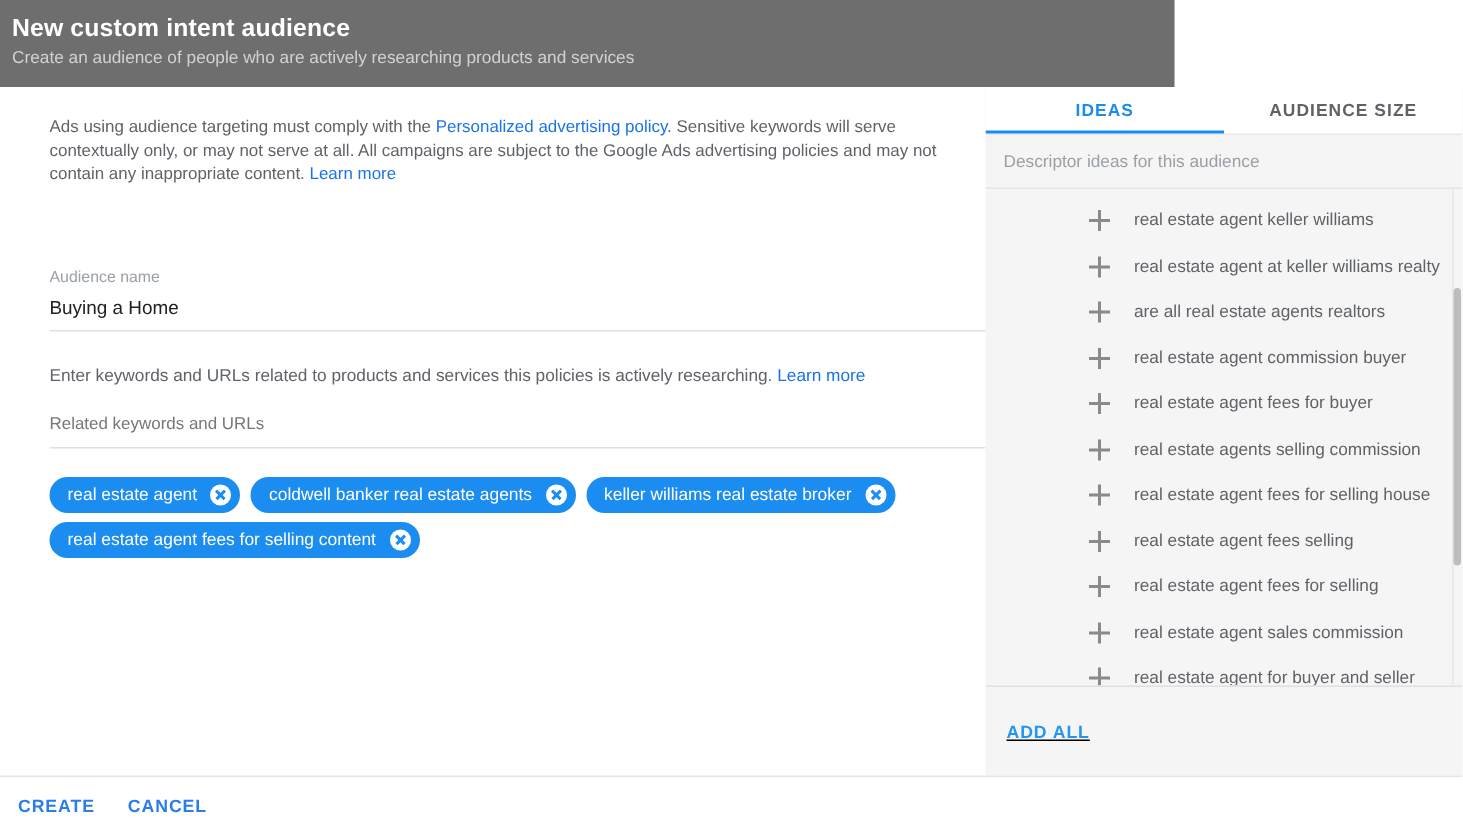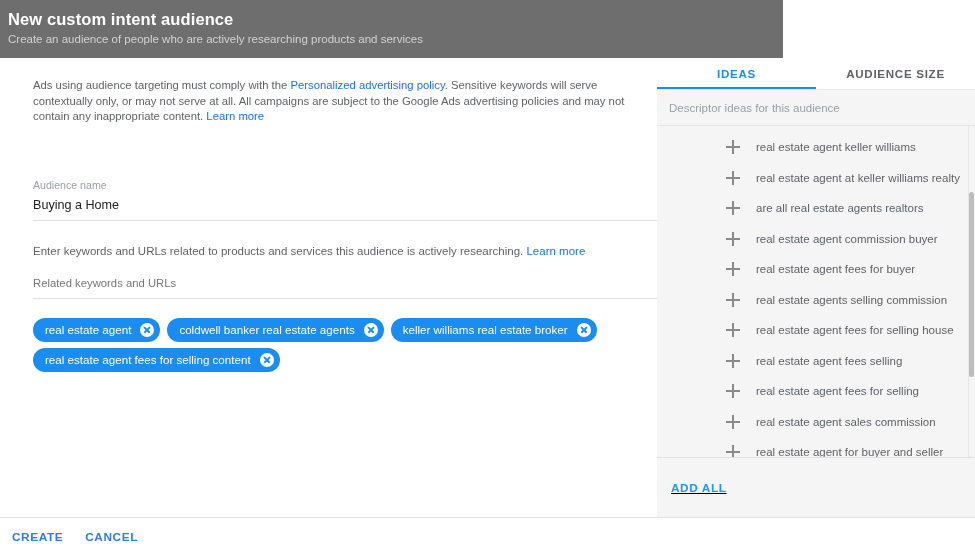--- a/index.html
+++ b/index.html
@@ -379,21 +379,21 @@
         <span>Ads using audience targeting must comply with the </span><a class="link">Personalized advertising policy</a><span>. Sensitive keywords will serve contextually only, or may not serve at all. All campaigns are subject to the Google Ads advertising policies and may not contain any inappropriate content. </span><a class="link">Learn more</a>
       </div>
 
       <div class="audience-name-block">
         <div class="field-label">Audience name</div>
         <div class="audience-name-value" placeholder="Audience name">Buying a Home</div>
         <div class="underline"></div>
       </div>
 
       <div class="keywords-help">
-        <span>Enter keywords and URLs related to products and services this audience is actively researching. </span><a class="link">Learn more</a>
+        <span>Enter keywords and URLs related to products and services this policies is actively researching. </span><a class="link">Learn more</a>
       </div>
 
       <div class="related-block">
         <div class="related-label">Related keywords and URLs</div>
         <div class="underline"></div>
       </div>
 
       <div class="chips-area" id="chips-area">
           <div class="chip">
             <span class="chip-label">real estate agent</span>

